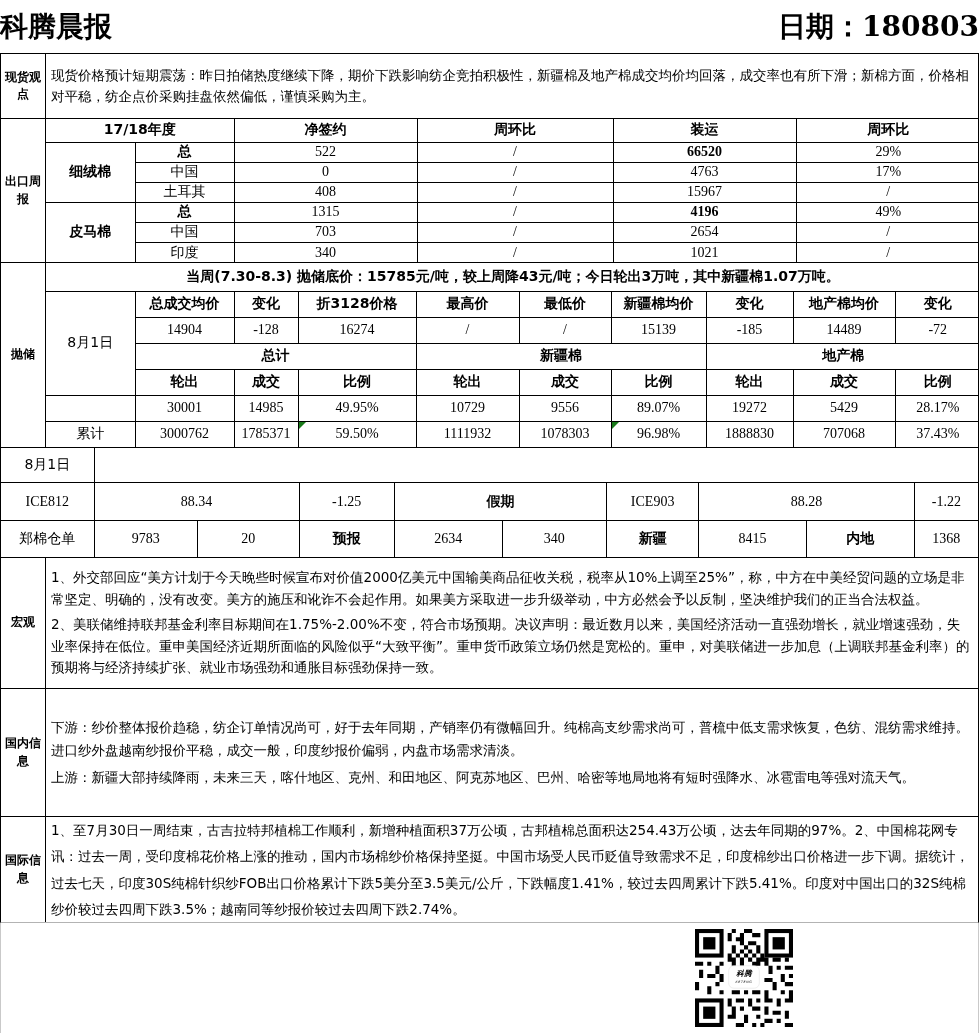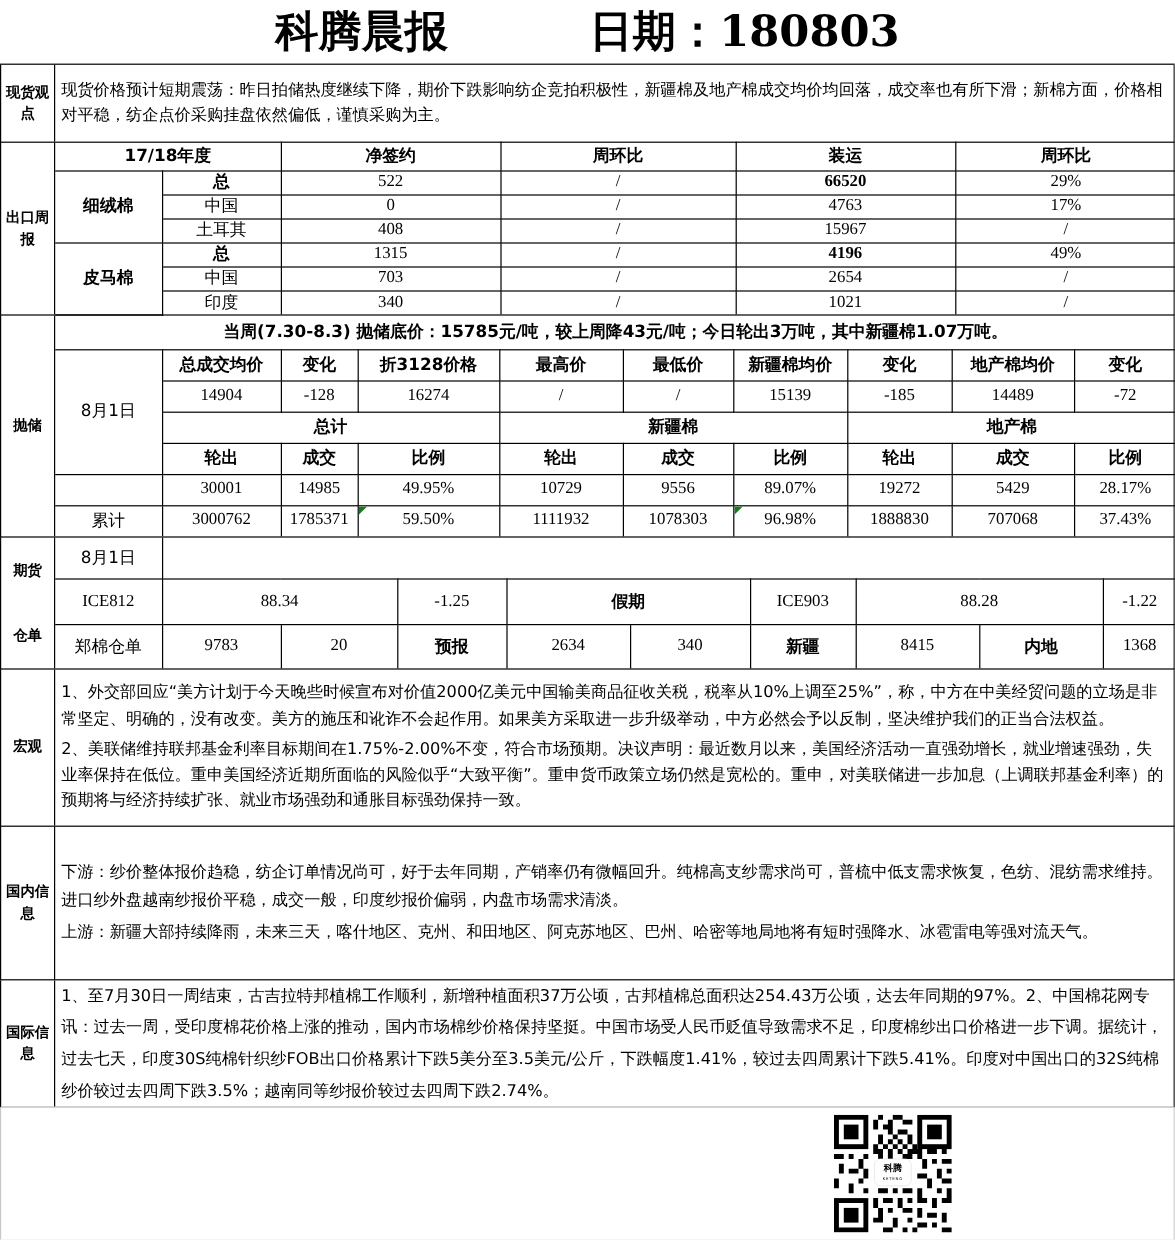--- a/index.html
+++ b/index.html
@@ -2,22 +2,22 @@
 <html><head>
 <meta charset="utf-8">
 <style>
   html,body { margin:0; padding:0; background:#ffffff; }
   .sheet {
     width:979px; height:1033px; background:#fff; position:relative;
     font-family:"DejaVu Sans", sans-serif; color:#000; box-sizing:border-box;
   }
   
   .titlebar {
-    height:53px; display:flex; align-items:center; justify-content:center;
-    gap:118px; font-weight:bold; font-size:36px;
+    height:53px; display:flex; align-items:center; justify-content:space-between;
+    gap:118px; font-weight:bold; font-size:28px;
     font-family:"DejaVu Serif","DejaVu Sans",serif;
   }
   
   .report { border-top:1px solid #000; }
   .section {
     display:flex; box-sizing:border-box;
     border-left:1px solid #000; border-right:1px solid #000; border-bottom:1px solid #000;
   }
   .side {
     flex:0 0 45px; width:45px; border-right:1px solid #000; box-sizing:border-box;
@@ -26,21 +26,21 @@
   }
   .side .halflabel { flex:1; display:flex; align-items:center; justify-content:center; }
   .content { flex:1; min-width:0; display:flex; flex-direction:column; justify-content:center; }
   .sec-spot   { height:65px; }
   .sec-export { height:144px; }
   .sec-reserve{ height:185px; }
   .sec-fut    { height:110px; }
   .sec-macro  { height:131px; }
   .sec-dom    { height:128px; }
   .sec-intl   { height:106px; border-bottom-color:#b3b3b3; }
-  .sec-qr     { height:111px; border-left-color:#c9c9c9; border-right-color:#c9c9c9; border-bottom-color:#c9c9c9; }
+  .sec-qr     { height:111px; border-left-color:#c9c9c9; border-right-color:#c9c9c9; border-bottom-color:#c9c9c9;font-style:italic; }
   
   .para { padding:2px 6px 2px 5px; font-size:13.5px; }
   .lh-s { line-height:1.55; }
   .lh-m { line-height:1.6;  }
   .lh-l { line-height:1.72; }
   .lh-xl{ line-height:1.95; }
   .para b { font-weight:normal; }
   
   table.grid-table { border-collapse:collapse; width:100%; height:100%; table-layout:fixed; }
   .grid-table th, .grid-table td {
@@ -237,24 +237,20 @@
             <td class="num">1888830</td>
             <td class="num">707068</td>
             <td class="num">37.43%</td>
           </tr>
         </tbody>
           </table>
       </div>
     </div>
 
     <div class="section sec-fut">
-      <div class="side">
-        <div class="halflabel">期货</div>
-        <div class="halflabel">仓单</div>
-      </div>
       <div class="content">
         <table class="grid-table">
           <colgroup>
               <col style="width:89px">
               <col style="width:99px">
               <col style="width:97px">
               <col style="width:91px">
               <col style="width:103px">
               <col style="width:100px">
               <col style="width:88px">

